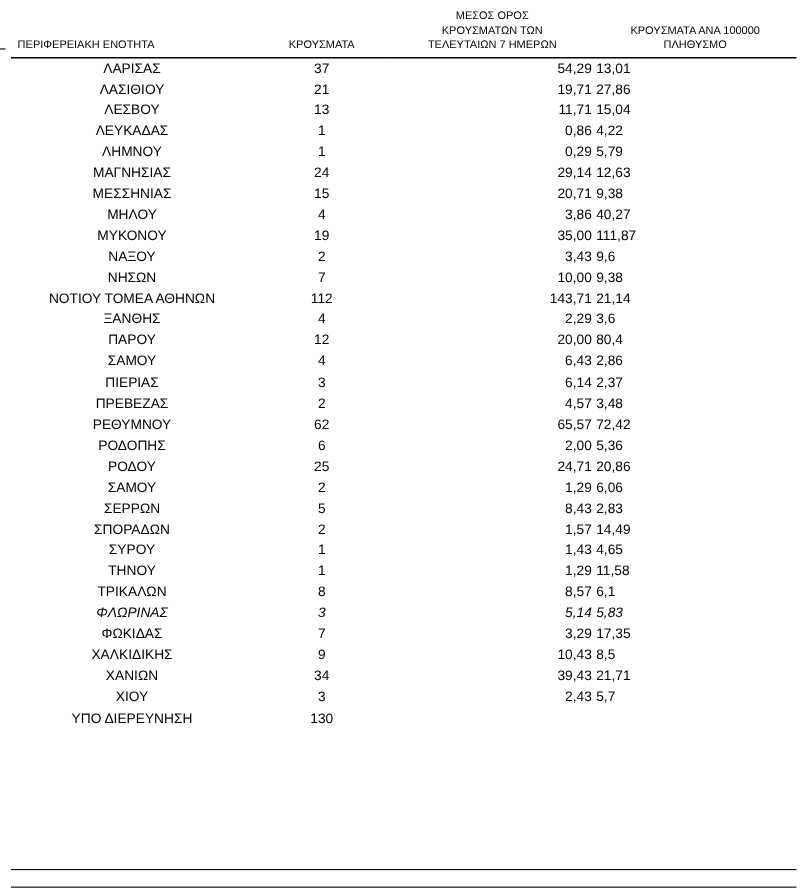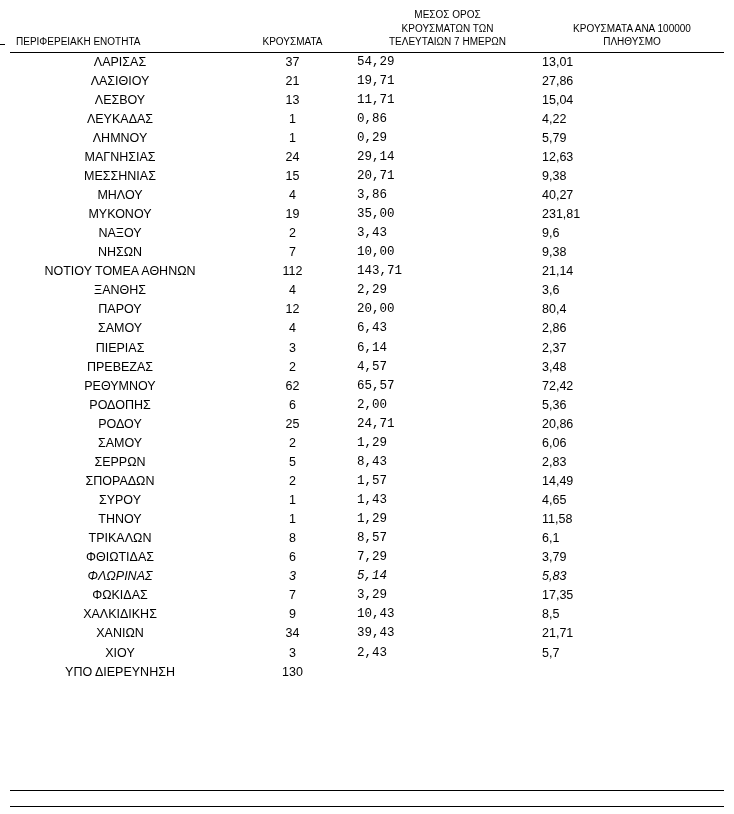--- a/index.html
+++ b/index.html
@@ -59,22 +59,21 @@
     text-overflow: ellipsis;
   }
   td.col-region {
     text-align: center;
   }
   td.col-cases {
     text-align: center;
     margin-top: 39px;
   }
   td.col-avg {
-    text-align: left;
-    font-family: Liberation Mono, monospace;
+    text-align: right;
   }
   td.col-per100k {
     text-align: left;
   }
   tr.italic td {
     font-style: italic;
   }
   .left-tick {
     position: absolute;
     left: 0;
@@ -189,21 +188,21 @@
           <tr>
             <td class="col-region">ΜΗΛΟΥ</td>
             <td class="col-cases">4</td>
             <td class="col-avg">3,86</td>
             <td class="col-per100k">40,27</td>
           </tr>
           <tr>
             <td class="col-region">ΜΥΚΟΝΟΥ</td>
             <td class="col-cases">19</td>
             <td class="col-avg">35,00</td>
-            <td class="col-per100k">231,81</td>
+            <td class="col-per100k">111,87</td>
           </tr>
           <tr>
             <td class="col-region">ΝΑΞΟΥ</td>
             <td class="col-cases">2</td>
             <td class="col-avg">3,43</td>
             <td class="col-per100k">9,6</td>
           </tr>
           <tr>
             <td class="col-region">ΝΗΣΩΝ</td>
             <td class="col-cases">7</td>
@@ -292,26 +291,20 @@
             <td class="col-region">ΤΗΝΟΥ</td>
             <td class="col-cases">1</td>
             <td class="col-avg">1,29</td>
             <td class="col-per100k">11,58</td>
           </tr>
           <tr>
             <td class="col-region">ΤΡΙΚΑΛΩΝ</td>
             <td class="col-cases">8</td>
             <td class="col-avg">8,57</td>
             <td class="col-per100k">6,1</td>
-          </tr>
-          <tr>
-            <td class="col-region">ΦΘΙΩΤΙΔΑΣ</td>
-            <td class="col-cases">6</td>
-            <td class="col-avg">7,29</td>
-            <td class="col-per100k">3,79</td>
           </tr>
           <tr class="italic">
             <td class="col-region">ΦΛΩΡΙΝΑΣ</td>
             <td class="col-cases">3</td>
             <td class="col-avg">5,14</td>
             <td class="col-per100k">5,83</td>
           </tr>
           <tr>
             <td class="col-region">ΦΩΚΙΔΑΣ</td>
             <td class="col-cases">7</td>

